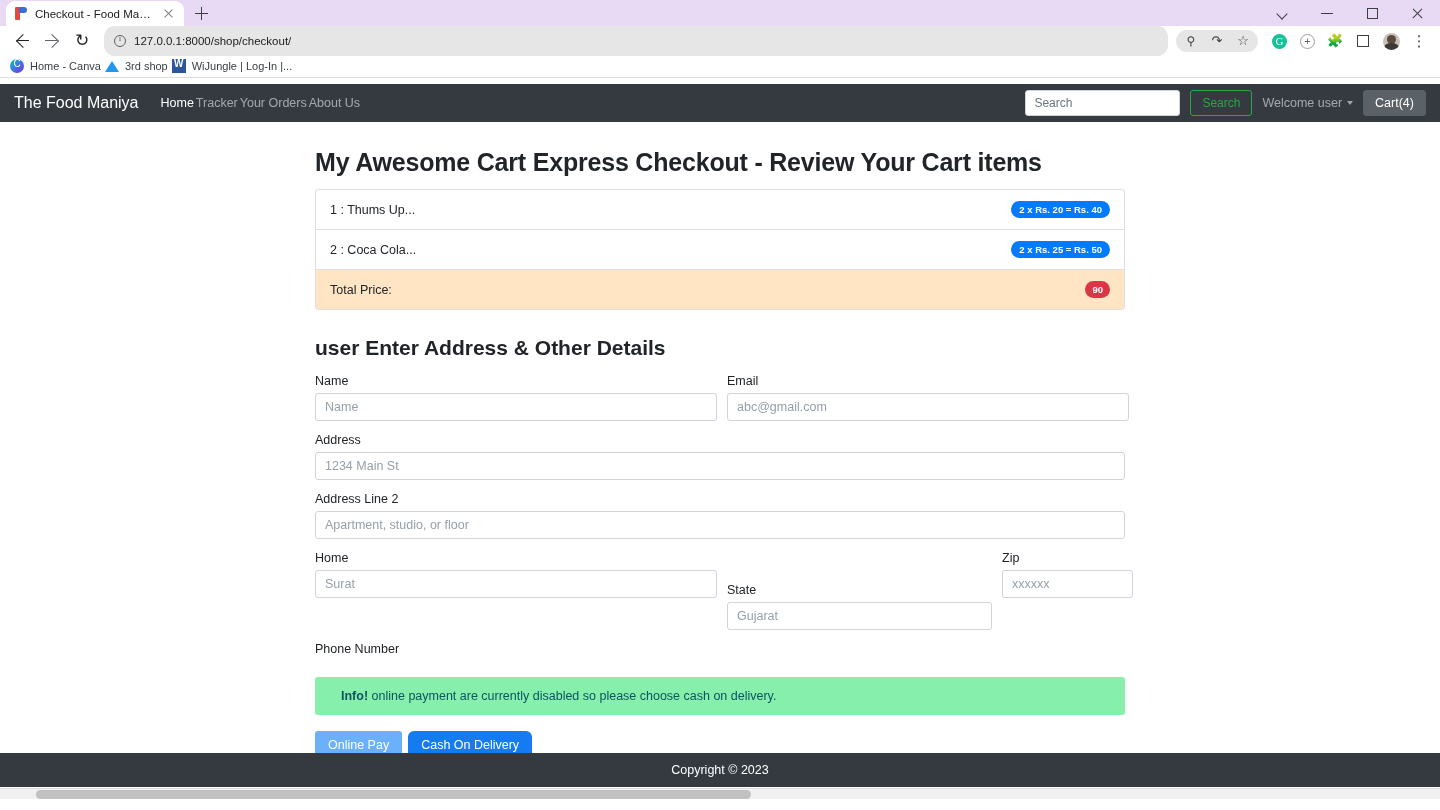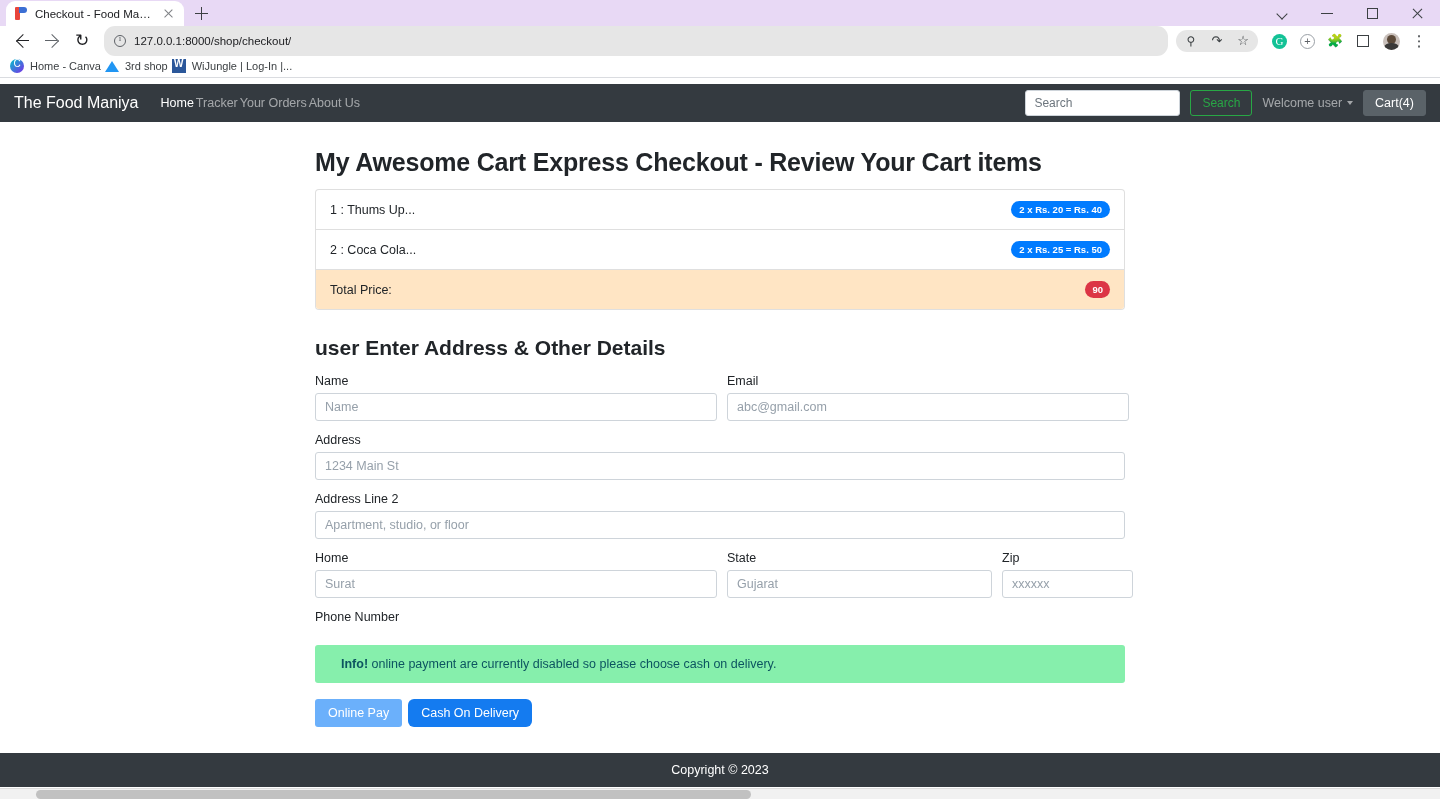--- a/index.html
+++ b/index.html
@@ -300,21 +300,21 @@
 
   h2.form-title {
     font-size: 21px; font-weight: bold; color:#212529;
     margin: 26px 0 14px 0;
   }
 
   .form-row { display:flex; gap: 10px; margin-bottom: 12px; }
   .fg { display:flex; flex-direction:column; }
   .fg.col-12 { flex: 1 1 100%; }
   .fg.city { flex: 0 0 402px; }
-  .fg.state { flex: 0 0 265px; }
+  .fg.state { flex: 0 0 265px; margin-top: 32px; }
   .fg.zip { flex: 0 0 131px; }
   .fg.name { flex: 0 0 402px; }
   .fg.email { flex: 0 0 402px; }
 
   label.flabel {
     font-size: 12.5px; color:#212529; margin-bottom: 5px;
   }
   input.finput {
     height: 28px;
     border: 1px solid #ced4da;

